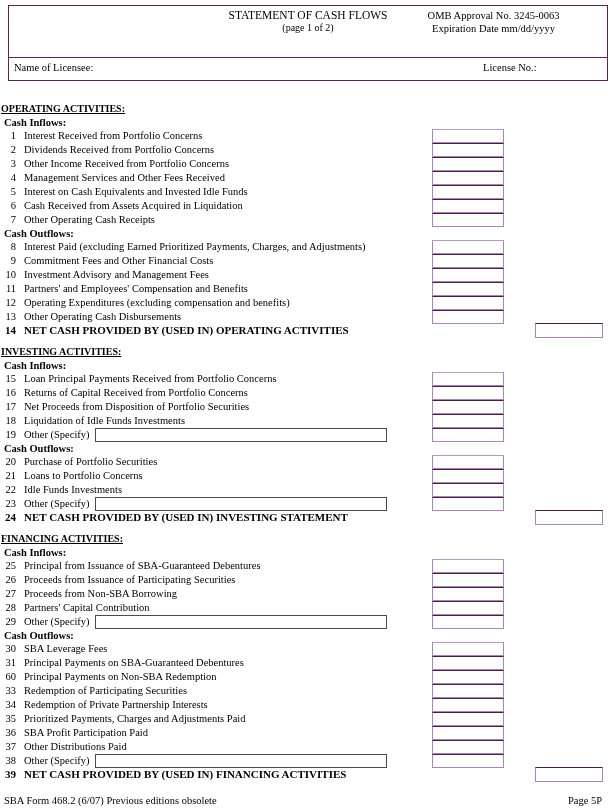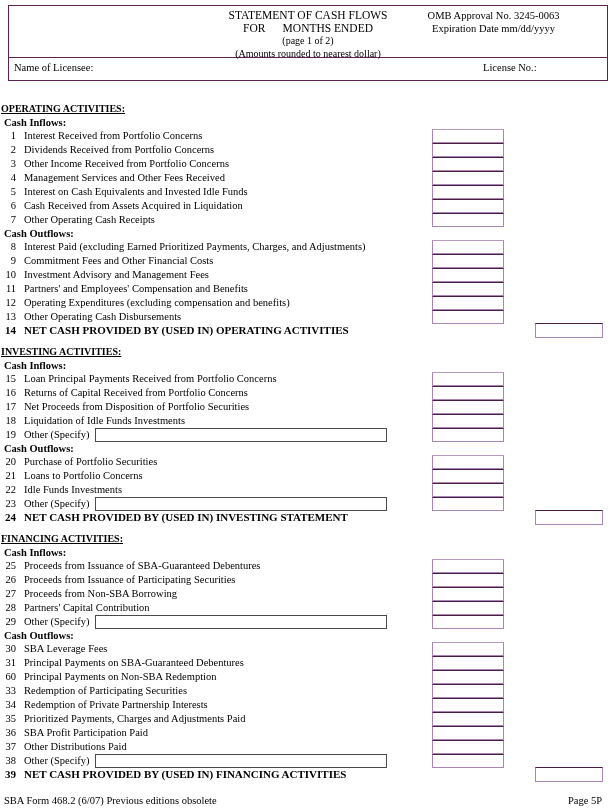--- a/index.html
+++ b/index.html
@@ -176,23 +176,21 @@
 </style>
 </head>
 <body>
 
 <div class="page">
 
   <div class="hdr-table">
     <div class="hdr-top">
       <div class="hdr-center">
         <span>STATEMENT OF CASH FLOWS</span>
-        <span class="hdr-line-fm"><span class="hdr-fm-inner"><span>FOR</span>&nbsp;&nbsp;&nbsp;&nbsp;&nbsp;&nbsp;<span>MONTHS ENDED</span></span></span>
         <span class="hdr-sub">(page 1 of 2)</span>
-        <span class="hdr-sub">(Amounts rounded to nearest dollar)</span>
       </div>
       <div class="hdr-right">
         <div>OMB Approval No. 3245-0063</div>
         <div>Expiration Date  mm/dd/yyyy</div>
       </div>
     </div>
     <div class="hdr-bottom">
       <span class="hdr-licensee">Name of Licensee:</span>
       <span class="hdr-licenseno">License No.:</span>
     </div>
@@ -275,21 +273,21 @@
       <div class="row-num" style="top:498px">23</div>
       <div class="row-label" style="top:498px">Other (Specify)</div>
       <div class="spec-box" style="top:497px"></div>
       <div class="amt-box" style="top:497px"></div>
       <div class="row-num" style="top:511px;font-weight:bold;font-size:11px">24</div>
       <div class="row-label bold" style="top:511px">NET CASH PROVIDED BY (USED IN) INVESTING STATEMENT</div>
       <div class="total-box" style="top:510px"></div>
       <div class="sec-title" style="top:533px">FINANCING ACTIVITIES:</div>
       <div class="sub-head" style="top:547px">Cash Inflows:</div>
       <div class="row-num" style="top:560px">25</div>
-      <div class="row-label" style="top:560px">Proceeds from Issuance of SBA-Guaranteed Debentures</div>
+      <div class="row-label" style="top:560px">Principal from Issuance of SBA-Guaranteed Debentures</div>
       <div class="amt-box lighttop" style="top:559px"></div>
       <div class="row-num" style="top:574px">26</div>
       <div class="row-label" style="top:574px">Proceeds from Issuance of Participating Securities</div>
       <div class="amt-box" style="top:573px"></div>
       <div class="row-num" style="top:588px">27</div>
       <div class="row-label" style="top:588px">Proceeds from Non-SBA Borrowing</div>
       <div class="amt-box" style="top:587px"></div>
       <div class="row-num" style="top:602px">28</div>
       <div class="row-label" style="top:602px">Partners' Capital Contribution</div>
       <div class="amt-box" style="top:601px"></div>

